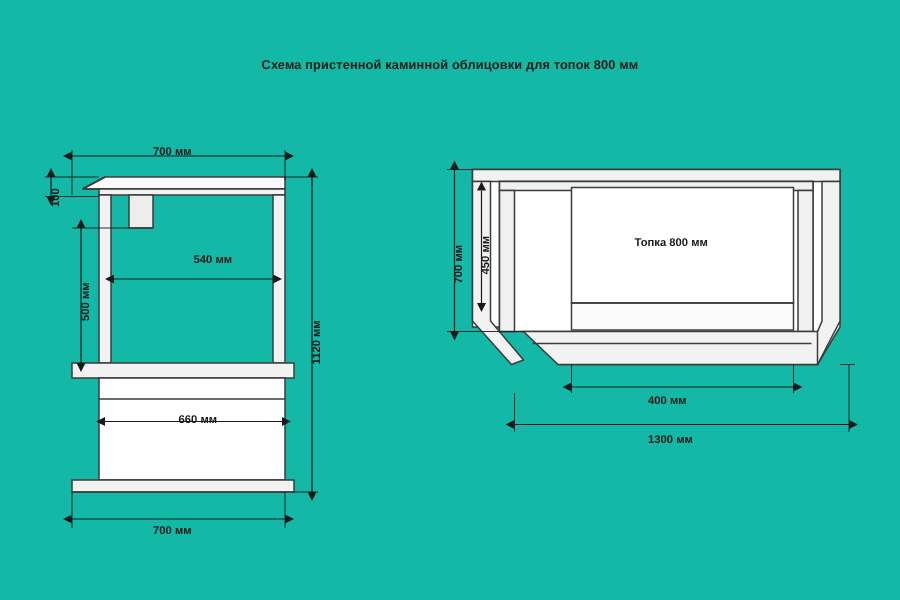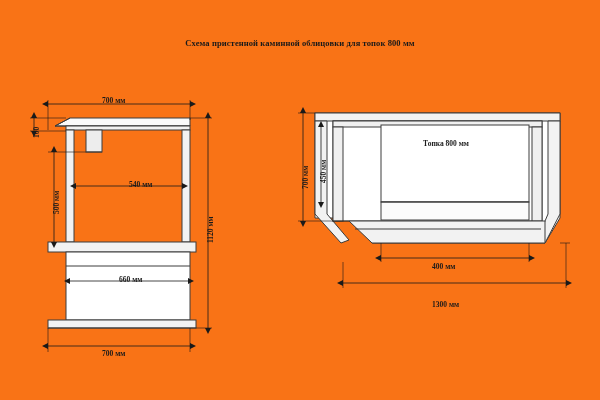--- a/index.html
+++ b/index.html
@@ -4,23 +4,23 @@
 <style>
   html, body {
     margin: 0;
     padding: 0;
     background: #ffffff;
   }
   #page {
     position: relative;
     width: 600px;
     height: 400px;
-    background: #f97316;
+    background: #14b8a6;
     overflow: hidden;
-    font-family: Liberation Serif, serif;
+    font-family: Liberation Sans, sans-serif;
   }
   #diagram-svg {
     position: absolute;
     left: 0;
     top: 0;
     width: 600px;
     height: 400px;
   }
   .title {
     position: absolute;
@@ -150,24 +150,24 @@
       <line x1="343" y1="283" x2="566" y2="283" marker-start="url(#arrL)" marker-end="url(#arrR)"></line>
       <line x1="343" y1="262" x2="343" y2="288" stroke-width="0.6"></line>
       <line x1="566" y1="243" x2="566" y2="288" stroke-width="0.6"></line>
       <line x1="560" y1="243" x2="570" y2="243" stroke-width="0.6"></line>
     </g>
   </svg>
 
   <div class="lbl" style="left:102px; top:96px;">700 мм</div>
   <div class="lbl rot" style="left:32px; top:138px; transform:rotate(-90deg);">100</div>
   <div class="lbl rot" style="left:52px; top:214px; transform:rotate(-90deg);">500 мм</div>
-  <div class="lbl" style="left:110px; top:180px;padding-left:19px;">540 мм</div>
+  <div class="lbl" style="left:110px; top:168px;padding-left:19px;">540 мм</div>
   <div class="lbl rot" style="left:206px; top:243px; transform:rotate(-90deg);">1120 мм</div>
   <div class="lbl" style="left:119px; top:275px;">660 мм</div>
   <div class="lbl" style="left:102px; top:349px;">700 мм</div>
 
-  <div class="lbl" style="left:423px; top:139px;">Топка 800 мм</div>
+  <div class="lbl" style="left:423px; top:157px;">Топка 800 мм</div>
   <div class="lbl rot" style="left:319px; top:183px; transform:rotate(-90deg);">450 мм</div>
   <div class="lbl rot" style="left:301px; top:189px; transform:rotate(-90deg);">700 мм</div>
   <div class="lbl" style="left:432px; top:262px;">400 мм</div>
-  <div class="lbl" style="left:432px; top:300px;">1300 мм</div>
+  <div class="lbl" style="left:432px; top:288px;">1300 мм</div>
 
 </div>
 
 </body></html>

